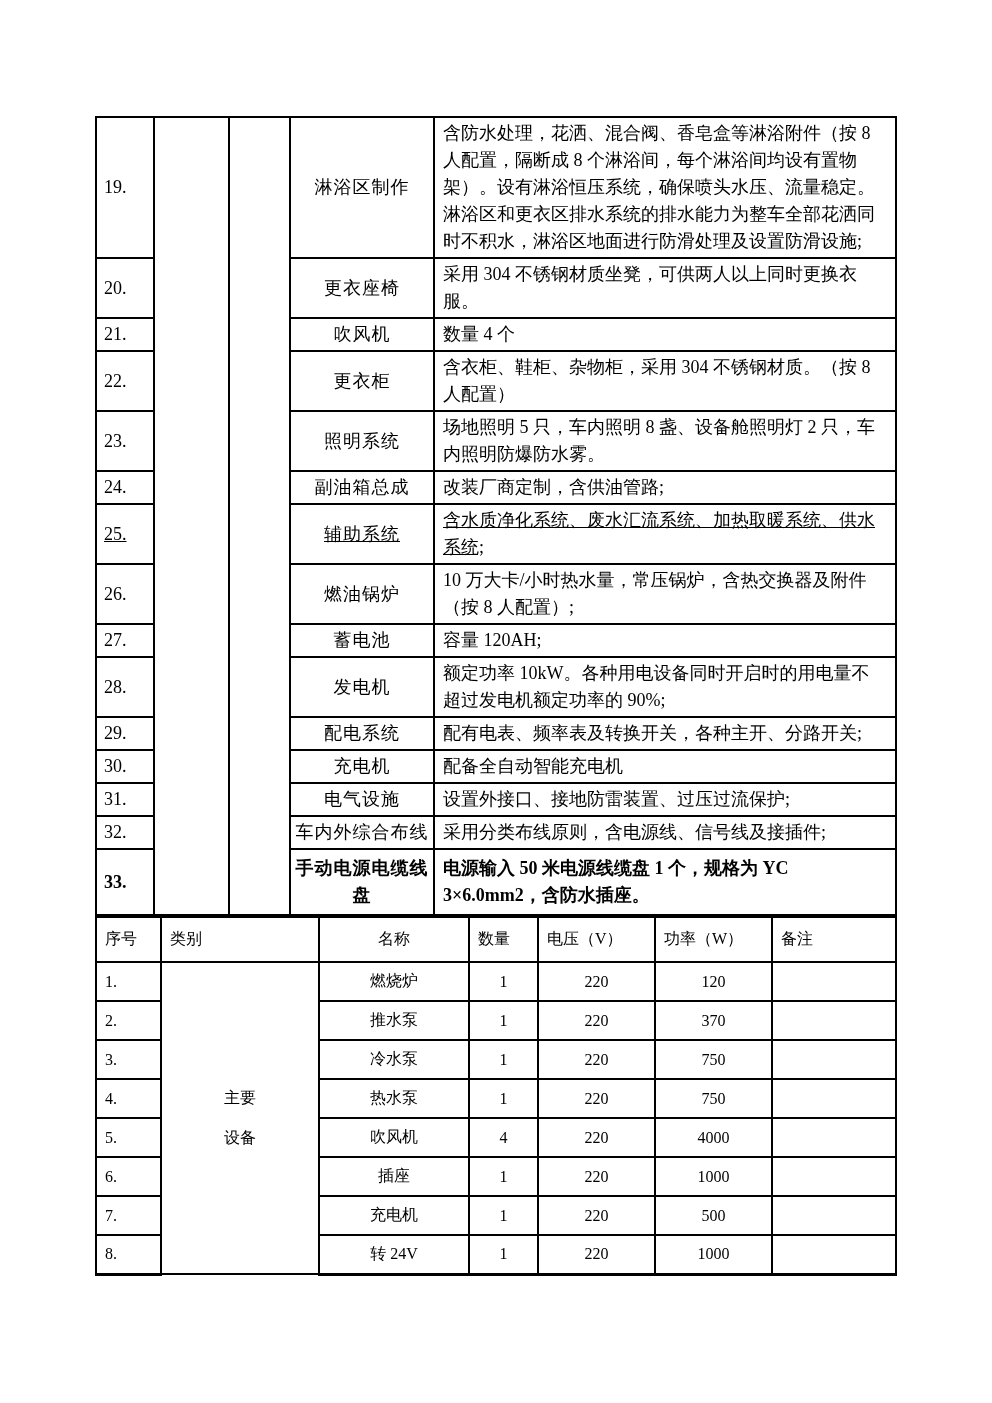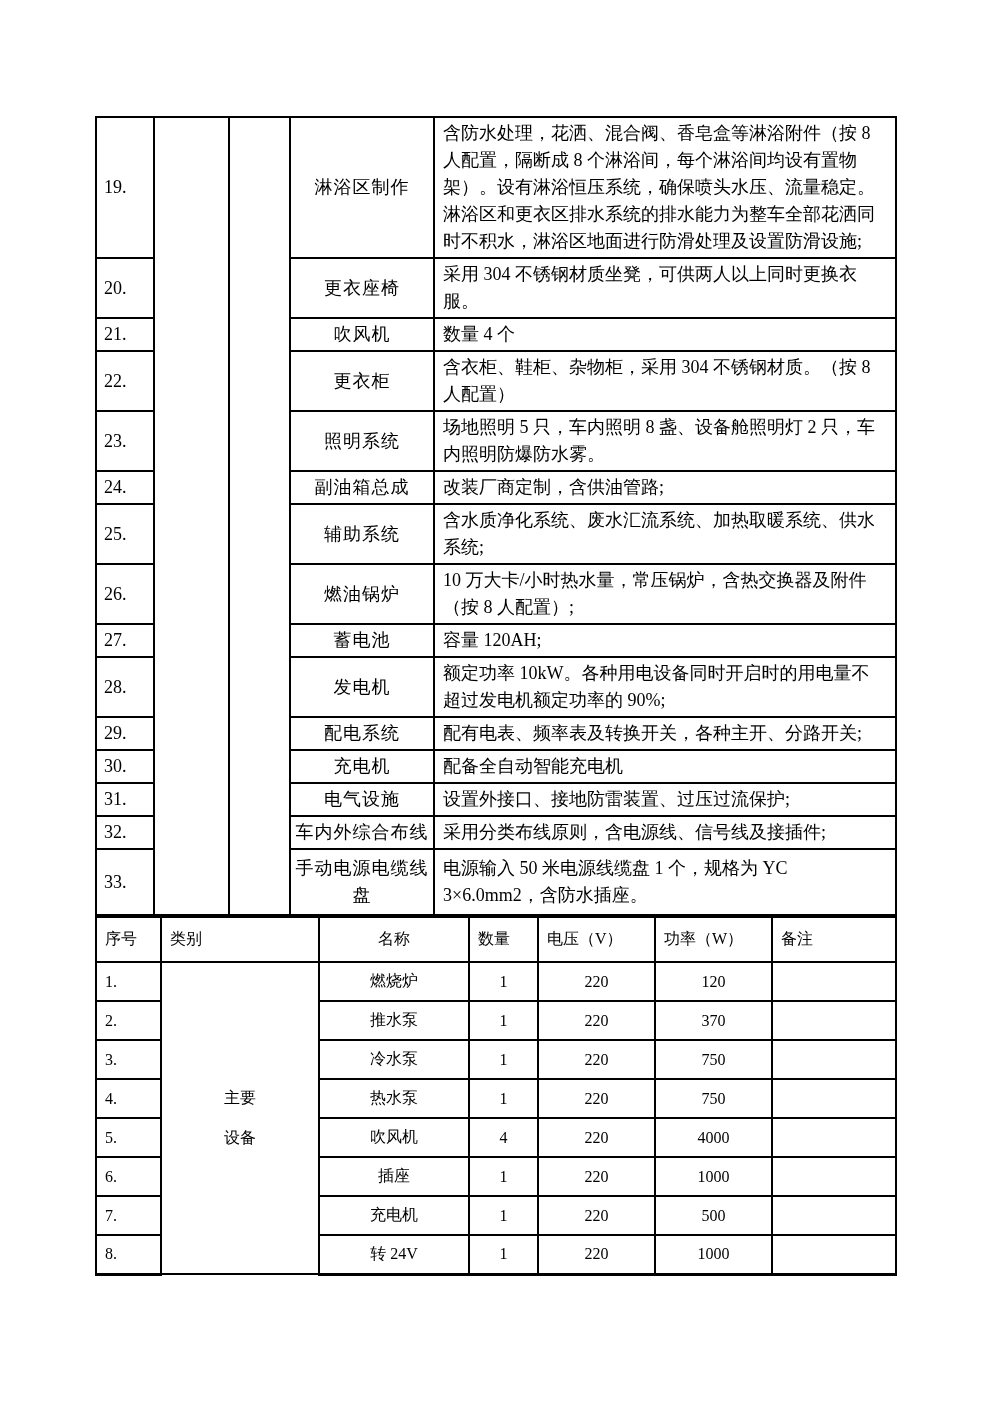--- a/index.html
+++ b/index.html
@@ -34,29 +34,29 @@
   #t1 td { font-size: 18px; line-height: 27px; }
   #t1 .t1-no   { text-align: left; padding-left: 7px; }
   #t1 .t1-name { text-align: center; letter-spacing: 1px; padding: 2px 2px; }
   #t1 .t1-desc { text-align: left; padding: 2px 8px; }
   #t1 tr:nth-child(1)  { height: 138px; }
   #t1 tr:nth-child(2)  { height: 25px; padding-left: 24px; }
   #t1 tr:nth-child(3)  { height: 27px; }
   #t1 tr:nth-child(4)  { height: 55px; }
   #t1 tr:nth-child(5)  { height: 55px; }
   #t1 tr:nth-child(6)  { height: 25px; margin-top: 24px; }
-  #t1 tr:nth-child(7)  { height: 48px; }
+  #t1 tr:nth-child(7)  { height: 48px; text-decoration: underline; }
   #t1 tr:nth-child(8)  { height: 53px; }
   #t1 tr:nth-child(9)  { height: 27px; }
   #t1 tr:nth-child(10) { height: 53px; }
   #t1 tr:nth-child(11) { height: 25px; }
   #t1 tr:nth-child(12) { height: 26px; }
   #t1 tr:nth-child(13) { height: 27px; }
   #t1 tr:nth-child(14) { height: 25px; padding-left: 26px; }
-  #t1 tr:nth-child(15) { height: 66px; }
+  #t1 tr:nth-child(15) { height: 66px; font-weight: bold; }
   
   .doc-title {
     margin: 57px 0 8px 0;
     text-align: center;
     font-size: 25px;
     font-weight: bold;
     letter-spacing: 2px;
     line-height: 30px;
   }
   

